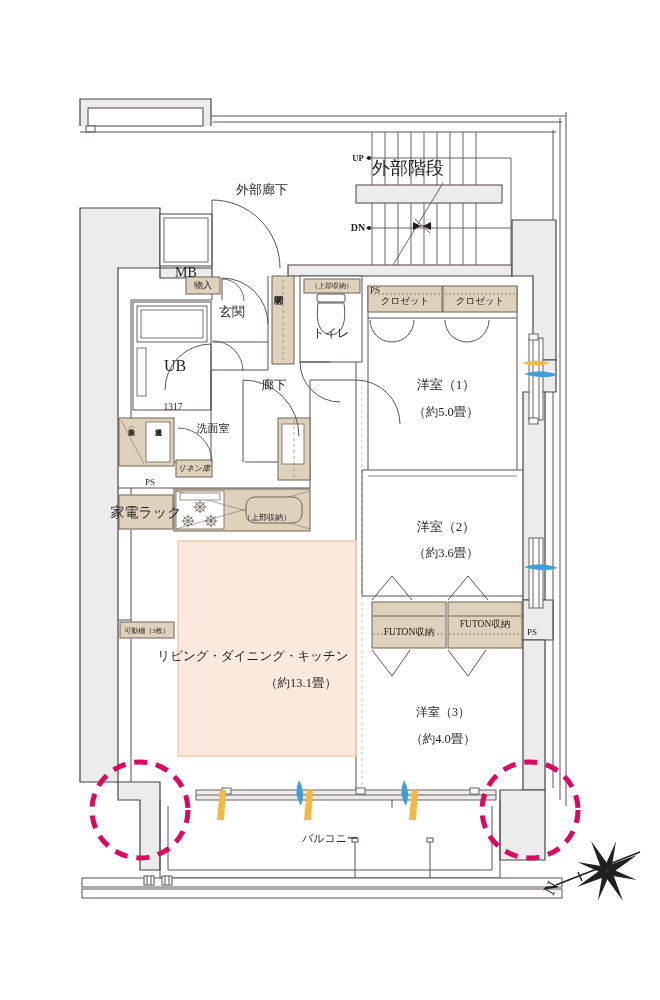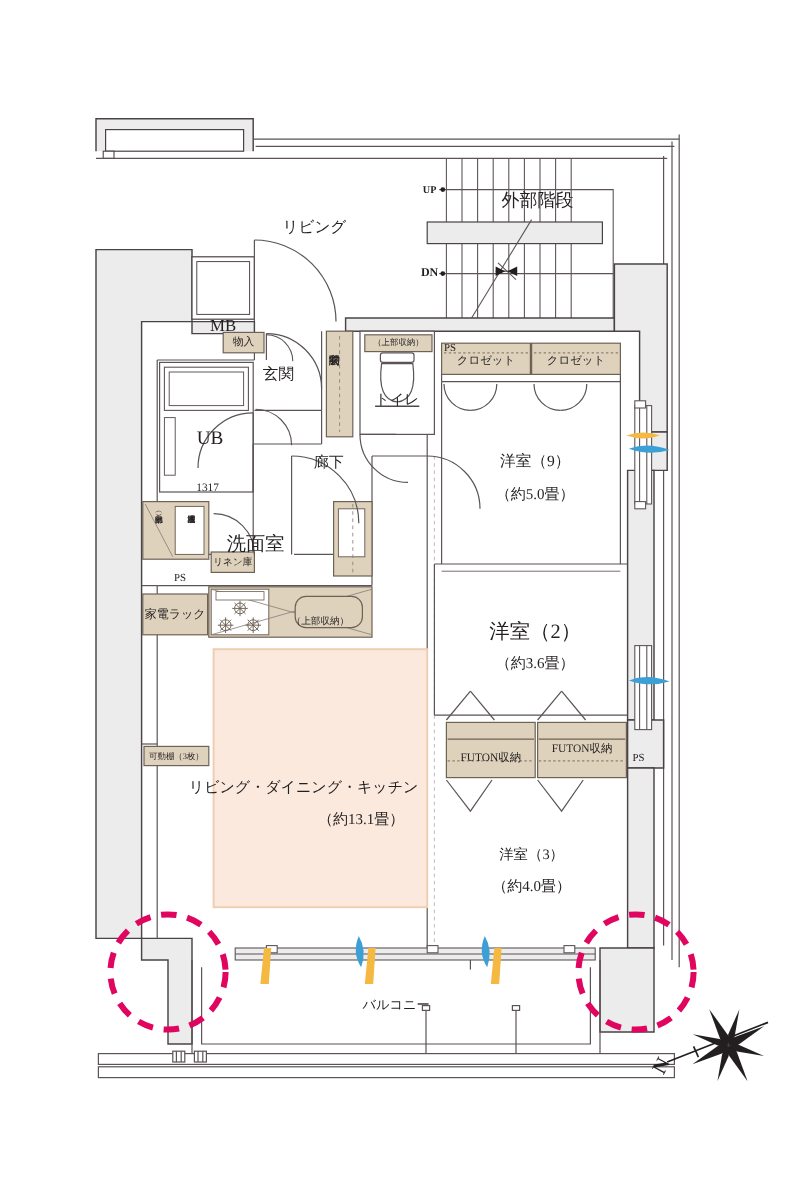--- a/index.html
+++ b/index.html
@@ -317,69 +317,69 @@
       <polygon points="-22,-22 -4,-8 0,0 -8,-4" fill="#231f20"></polygon>
       <polygon points="22,22 4,8 0,0 8,4" fill="#231f20"></polygon>
       <polygon points="22,-22 8,-4 0,0 4,-8" fill="#231f20"></polygon>
       <polygon points="-22,22 -8,4 0,0 -4,8" fill="#231f20"></polygon>
     </g>
     <line x1="556" y1="885" x2="640" y2="852" stroke="#231f20" stroke-width="1.4"></line>
     <line x1="578" y1="872" x2="582" y2="881" stroke="#231f20" stroke-width="1.4"></line>
   </g>
 </svg>
 
-<div class="lbl ctr" style="left:262px;top:189px;font-size:13px;">リビング</div>
-<div class="lbl ctr" style="left:448px;top:168px;font-size:15px;">外部階段</div>
+<div class="lbl ctr" style="left:262px;top:189px;font-size:13px;">外部廊下</div>
+<div class="lbl ctr" style="left:408px;top:168px;font-size:18px;">外部階段</div>
 <div class="lbl ctr" style="left:358px;top:158px;font-size:8.5px;font-family:'Liberation Serif',serif;font-weight:bold;">UP</div>
 <div class="lbl ctr" style="left:358px;top:228px;font-size:10px;font-weight:bold;">DN</div>
 
 <div class="lbl ctr" style="left:186px;top:232px;font-size:14px;margin-top:41px;">MB</div>
 
 <div class="lbl ctr" style="left:203px;top:285px;font-size:9px;">物入</div>
 
 <div class="lbl ctr" style="left:232px;top:311px;font-size:13px;">玄関</div>
 
 <div class="vlbl" style="left:278px;top:288px;font-size:9px;transform:translateX(-50%);">玄関収納</div>
 
 <div class="lbl ctr" style="left:332px;top:286px;font-size:7px;">（上部収納）</div>
 
-<div class="lbl ctr" style="left:331px;top:333px;font-size:12px;text-decoration:underline;">トイレ</div>
+<div class="lbl ctr" style="left:331px;top:333px;font-size:12px;">トイレ</div>
 
 <div class="lbl ctr" style="left:375px;top:290px;font-size:9px;">PS</div>
 
 <div class="lbl ctr" style="left:405px;top:302px;font-size:9.5px;">クロゼット</div>
 <div class="lbl ctr" style="left:480px;top:302px;font-size:9.5px;">クロゼット</div>
 
 <div class="lbl ctr" style="left:175px;top:366px;font-size:16px;">UB</div>
 <div class="lbl ctr" style="left:173px;top:381px;font-size:9.5px;margin-top:27px;">1317</div>
 
 <div class="lbl ctr" style="left:274px;top:385px;font-size:12.5px;">廊下</div>
 
-<div class="lbl ctr" style="left:213px;top:454px;font-size:16px;">洗面室</div>
+<div class="lbl ctr" style="left:213px;top:428px;font-size:11px;">洗面室</div>
 
 <div class="vlbl" style="left:131px;top:424px;font-size:6.5px;transform:translateX(-50%);">（上部収納）</div>
 <div class="vlbl" style="left:158px;top:424px;font-size:6.5px;transform:translateX(-50%);">洗濯機置場</div>
 
-<div class="lbl ctr" style="left:194px;top:469px;font-size:8px;">リネン庫</div>
+<div class="lbl ctr" style="left:194px;top:469px;font-size:8px;font-style:italic;">リネン庫</div>
 
 <div class="lbl ctr" style="left:150px;top:482px;font-size:9px;">PS</div>
 
-<div class="lbl ctr" style="left:146px;top:513px;font-size:10px;">家電ラック</div>
+<div class="lbl ctr" style="left:146px;top:513px;font-size:14px;">家電ラック</div>
 
 <div class="lbl ctr" style="left:267px;top:518px;font-size:8px;">（上部収納）</div>
 
 <div class="lbl ctr" style="left:147px;top:631px;font-size:7px;">可動棚（3枚）</div>
 
 <div class="lbl ctr" style="left:253px;top:656px;font-size:12.5px;font-family:Liberation Serif, serif;">リビング・ダイニング・キッチン</div>
 <div class="lbl ctr" style="left:253px;top:683px;font-size:12.5px;margin-left:48px;">（約13.1畳）</div>
 
-<div class="lbl ctr" style="left:446px;top:384px;font-size:13px;">洋室（9）</div>
+<div class="lbl ctr" style="left:446px;top:384px;font-size:13px;">洋室（1）</div>
 <div class="lbl ctr" style="left:446px;top:412px;font-size:12.5px;">（約5.0畳）</div>
 
-<div class="lbl ctr" style="left:446px;top:526px;font-size:17px;">洋室（2）</div>
+<div class="lbl ctr" style="left:446px;top:526px;font-size:13px;">洋室（2）</div>
 <div class="lbl ctr" style="left:446px;top:553px;font-size:12.5px;">（約3.6畳）</div>
 
 <div class="lbl ctr" style="left:409px;top:633px;font-size:9.5px;font-family:'Liberation Serif',serif;">FUTON収納</div>
 <div class="lbl ctr" style="left:485px;top:625px;font-size:9.5px;">FUTON収納</div>
 
 <div class="lbl ctr" style="left:532px;top:632px;font-size:9px;">PS</div>
 
 <div class="lbl ctr" style="left:443px;top:712px;font-size:12px;">洋室（3）</div>
 <div class="lbl ctr" style="left:443px;top:739px;font-size:12.5px;">（約4.0畳）</div>
 

